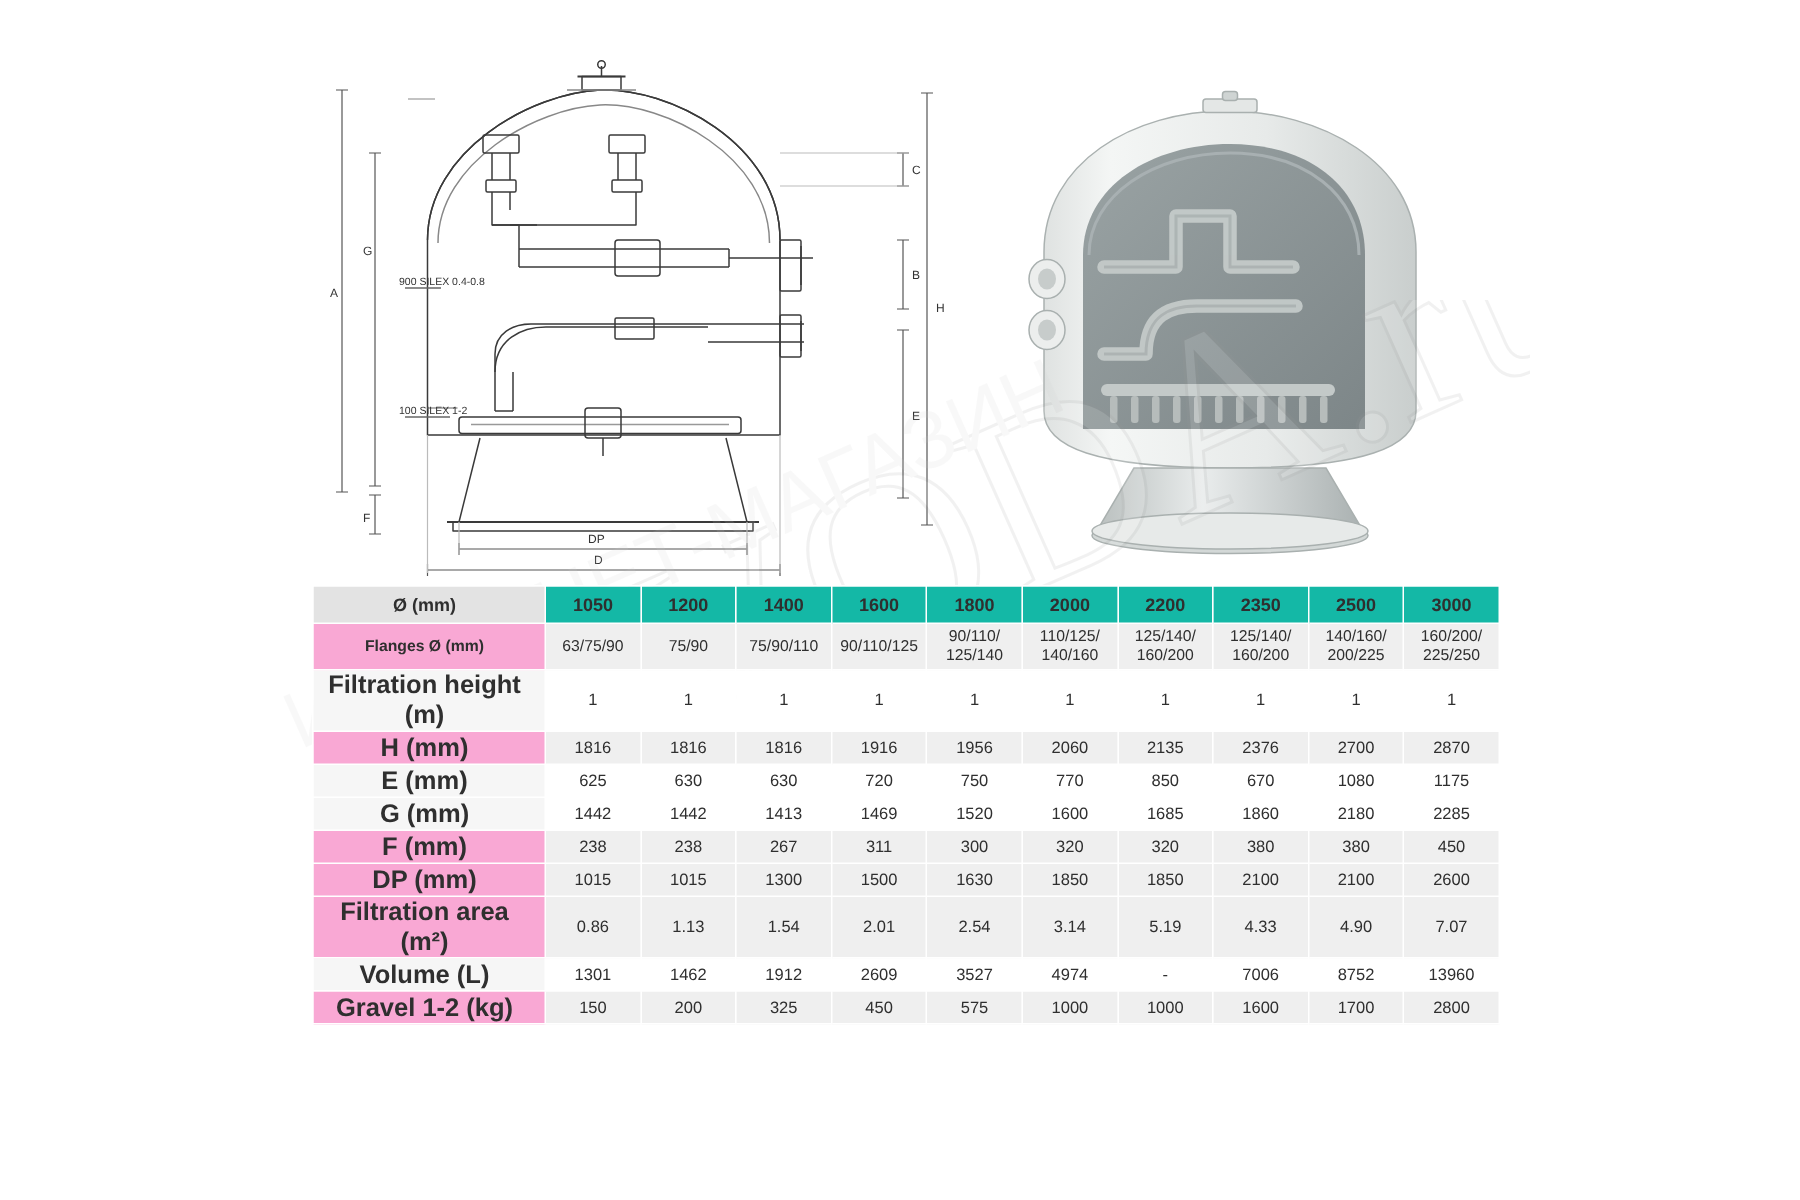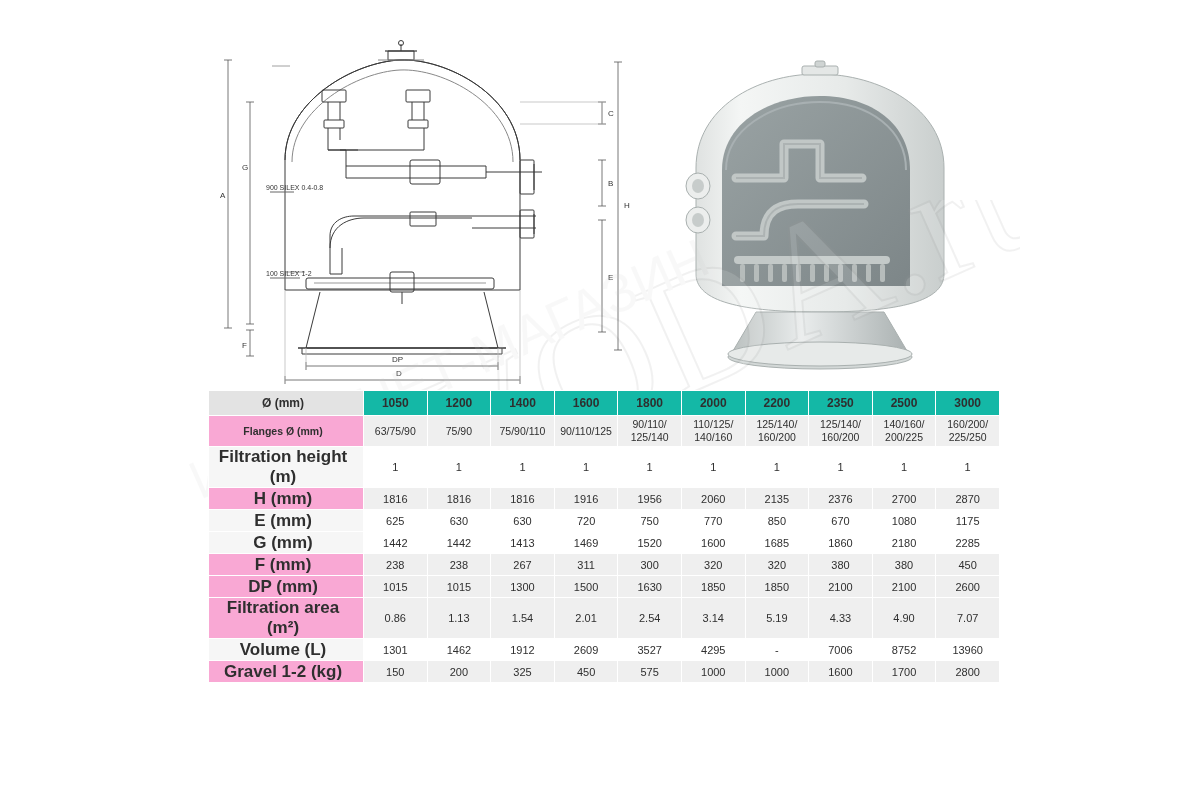--- a/index.html
+++ b/index.html
@@ -366,21 +366,21 @@
           <td>7.07</td>
         </tr>
 
         <tr class="even">
           <td class="rowhead">Volume (L)</td>
           <td>1301</td>
           <td>1462</td>
           <td>1912</td>
           <td>2609</td>
           <td>3527</td>
-          <td>4295</td>
+          <td>4974</td>
           <td>-</td>
           <td>7006</td>
           <td>8752</td>
           <td>13960</td>
         </tr>
 
         <tr class="odd">
           <td class="rowhead">Gravel 1-2 (kg)</td>
           <td>150</td>
           <td>200</td>

